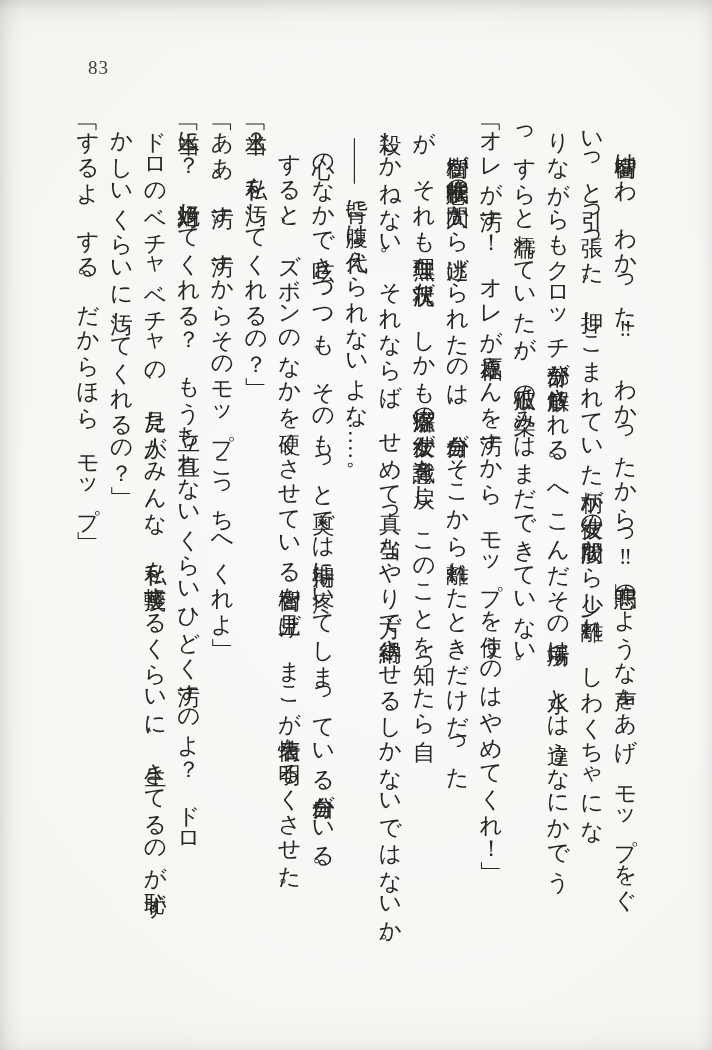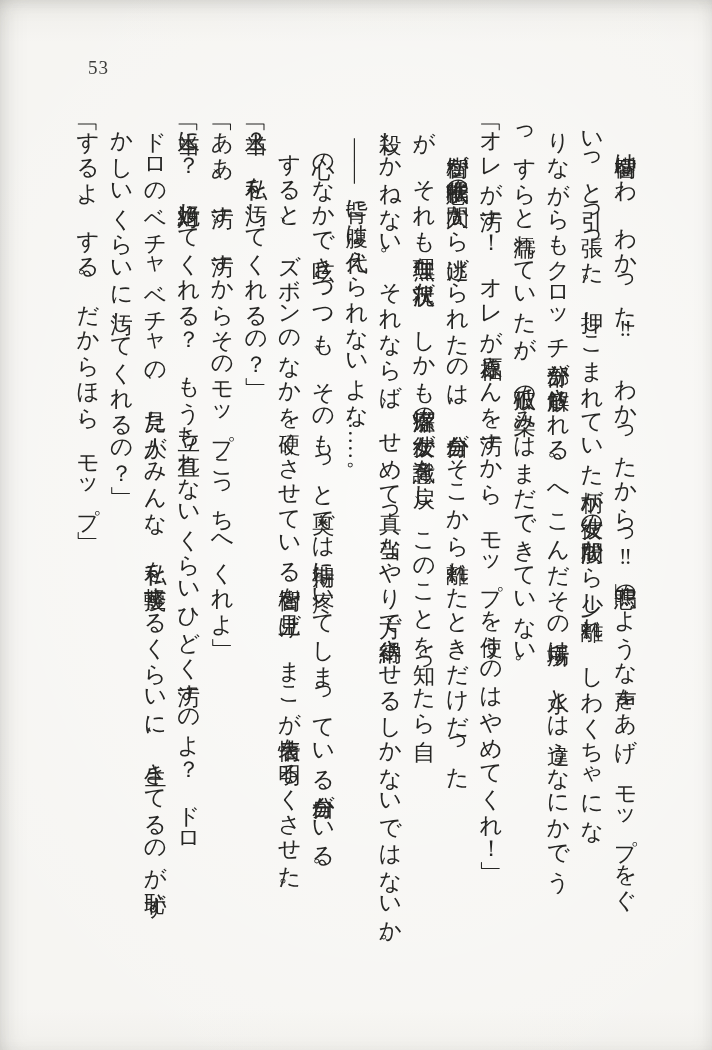--- a/index.html
+++ b/index.html
@@ -47,21 +47,21 @@
     margin: 0;
     padding: 0;
     white-space: nowrap;
     text-rendering: optimizeLegibility;
   }
 </style>
 </head>
 <body>
 
 <div class="page">
-  <div class="page-number">53</div>
+  <div class="page-number">83</div>
   <div class="text-block">
       <p class="line">　智樹は「わ、わかった‼　わかったからっ‼」悲鳴のような声をあげ、モップをぐ</p>
       <p class="line">いっと引っ張った。押しこまれていた柄が彼女の股間から少し離れ、しわくちゃにな</p>
       <p class="line">りながらもクロッチ部分が解放される。へこんだその場所は、水とは違うなにかでう</p>
       <p class="line">っすらと濡れていたが、破瓜の染みはまだできていない。</p>
       <p class="line">「オレが汚す！　オレが福原さんを汚すから、モップを使うのはやめてくれ！」</p>
       <p class="line">　智樹が催眠状態の人間から逃げられたのは、自分がそこから離れたときだけだった</p>
       <p class="line">が、それも無理な状況だ。しかも潔癖症の彼女が意識を戻し、このことを知ったら自</p>
       <p class="line">殺しかねない。それならば、せめて真っ当なやり方で納得させるしかないではないか。</p>
       <p class="line">　――背に腹は代えられないよな……。</p>

